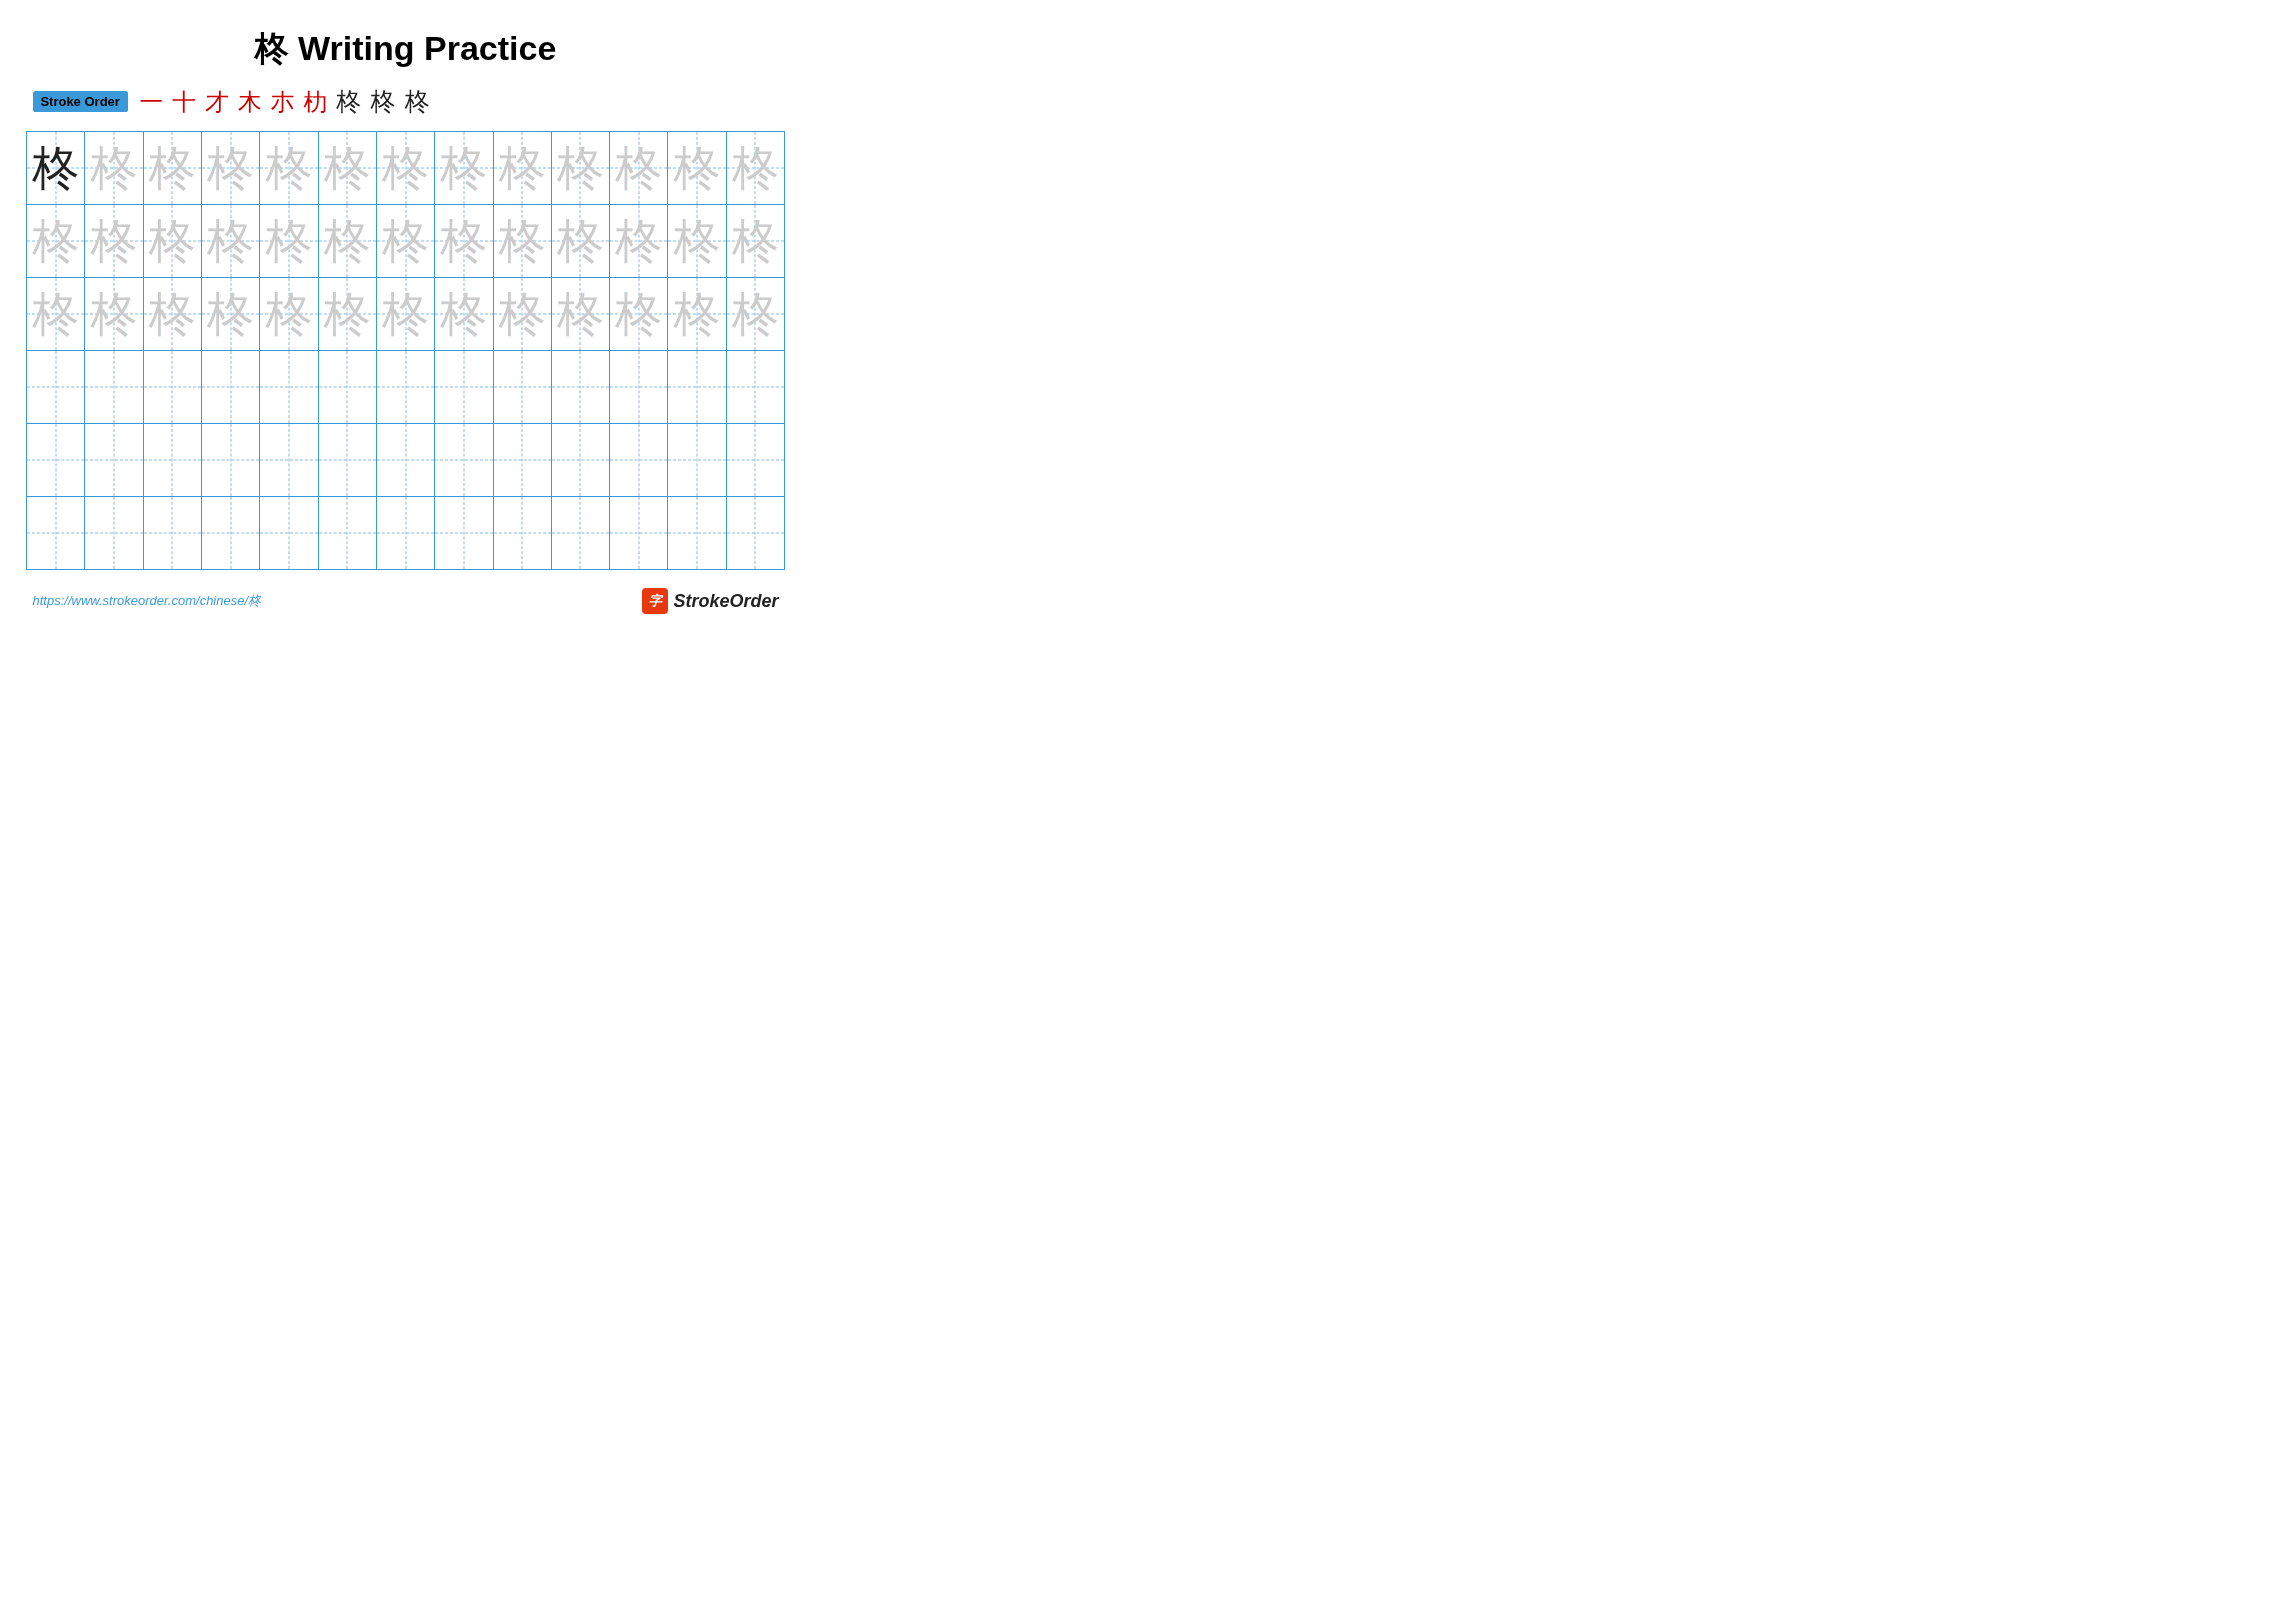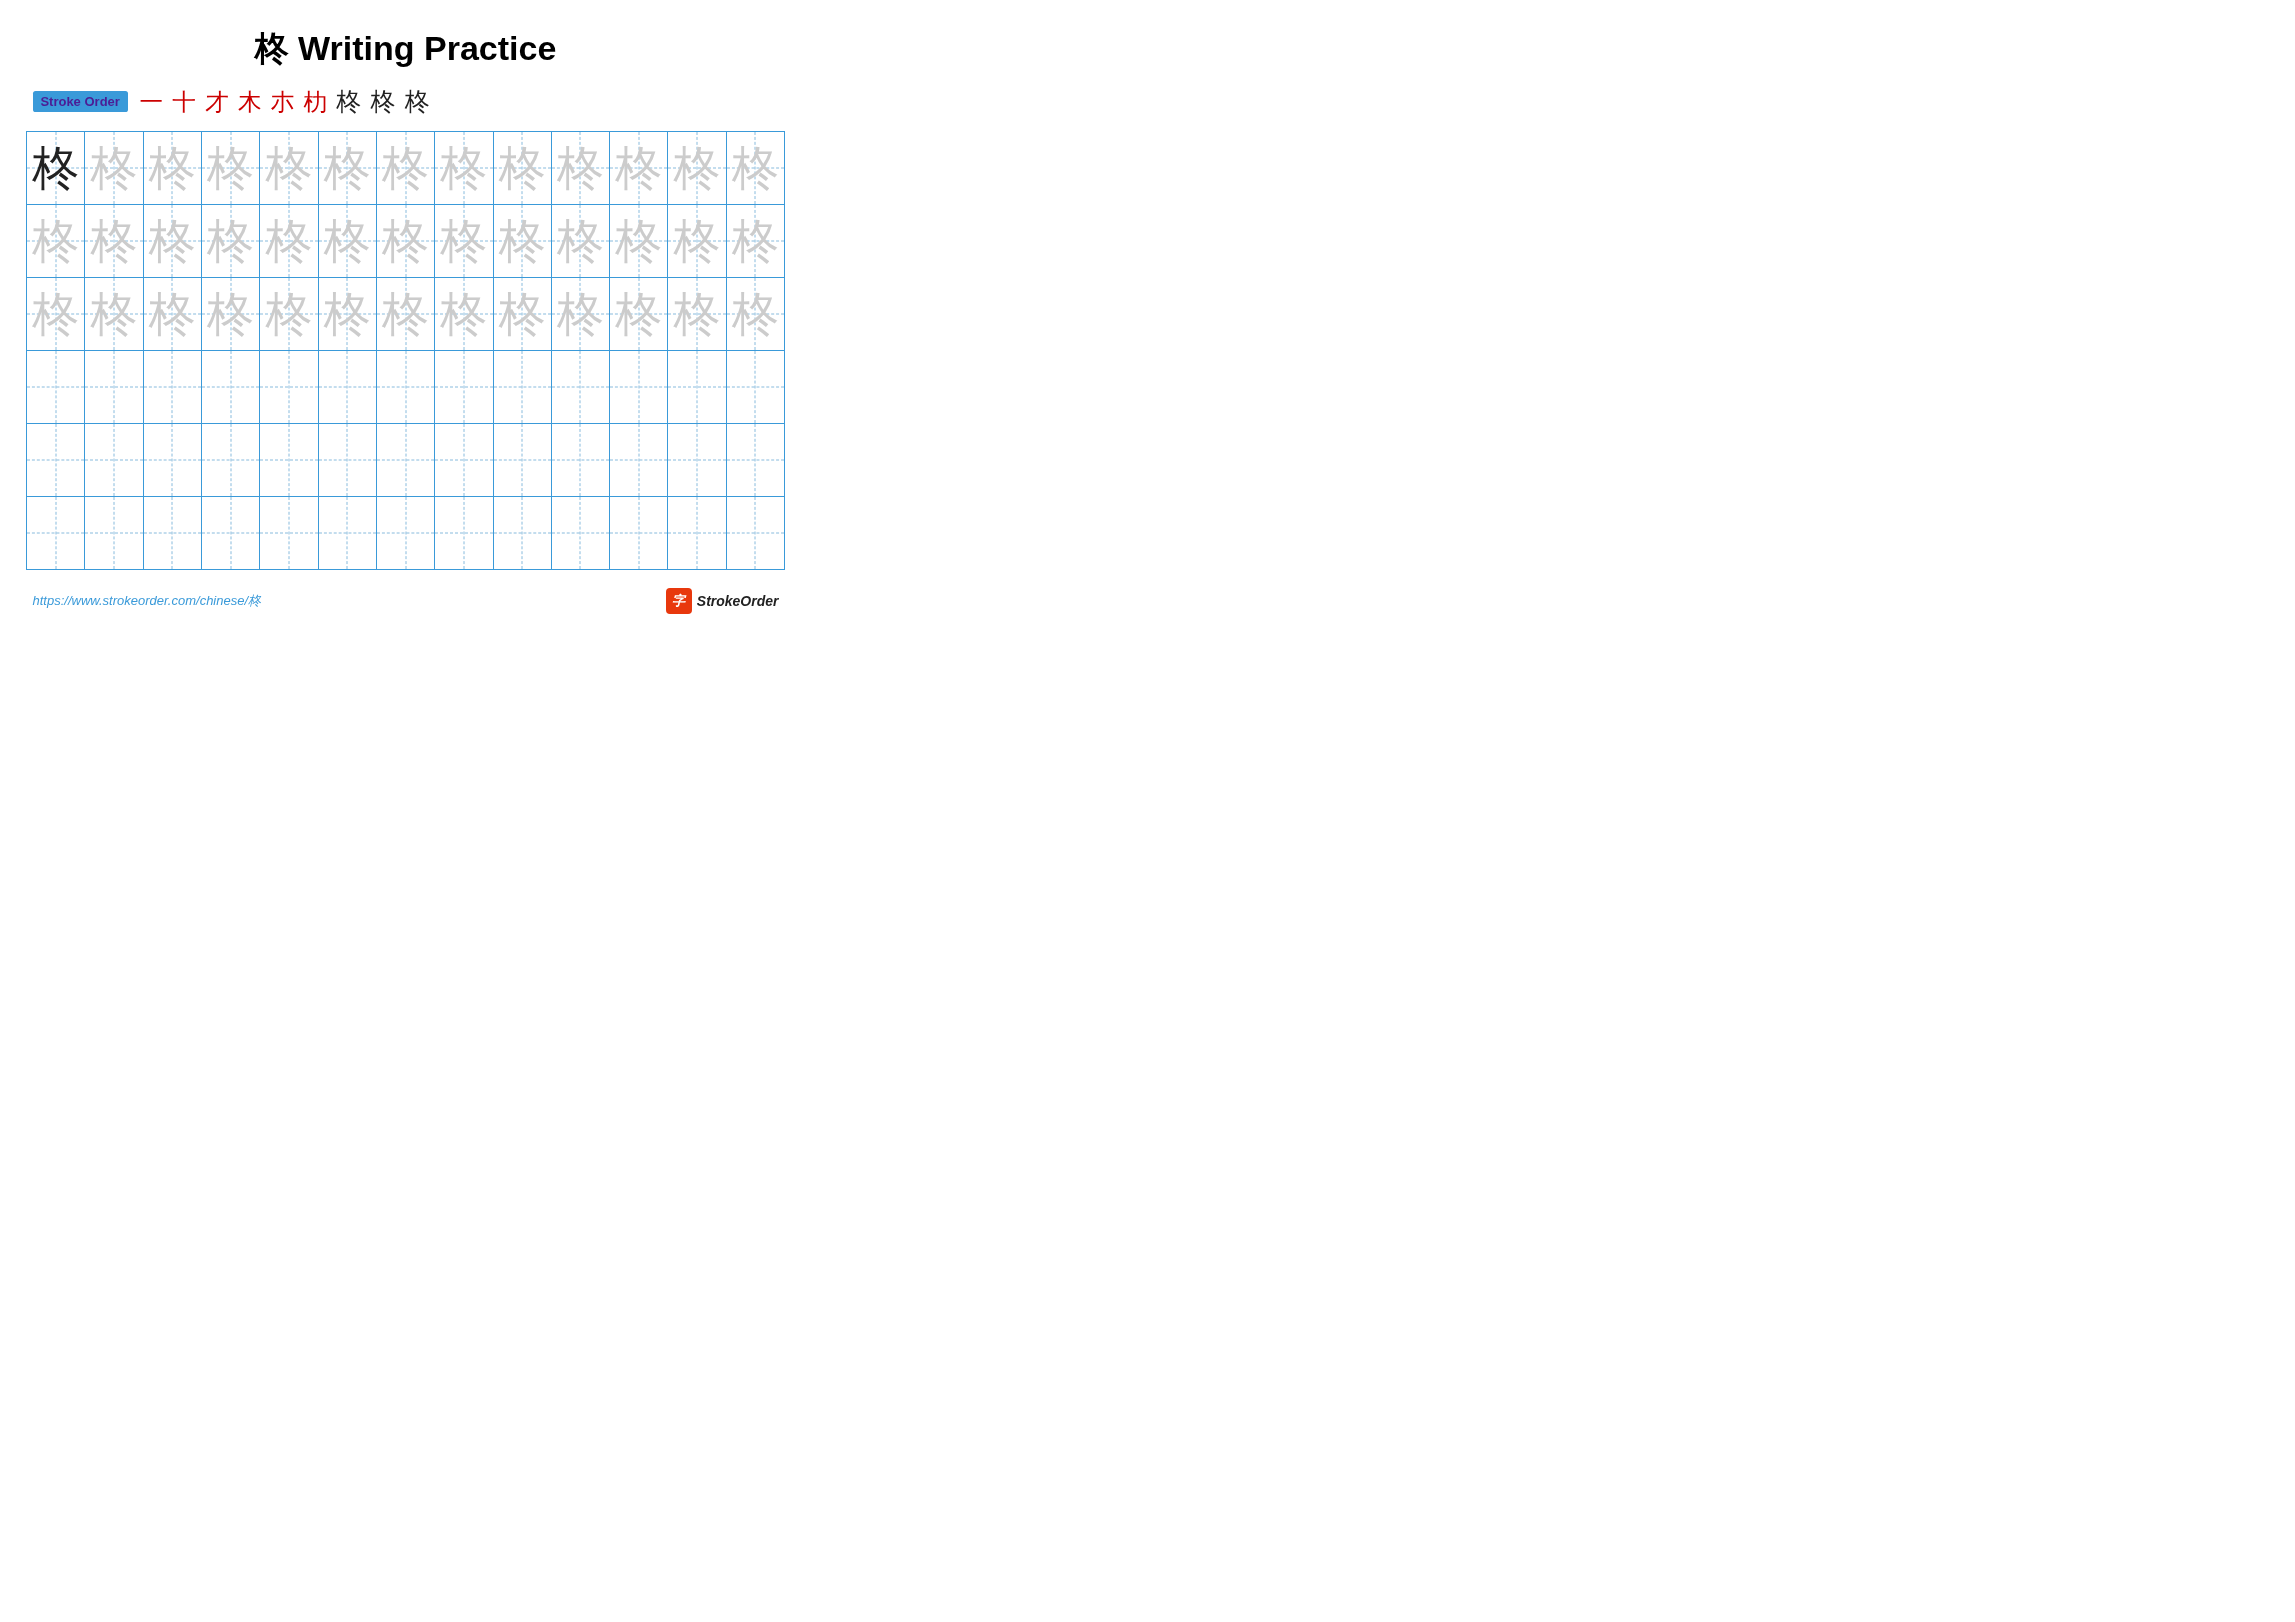--- a/index.html
+++ b/index.html
@@ -26,21 +26,21 @@
       display: flex;
       align-items: center;
       gap: 11.8px;
       margin-bottom: 13px;
       font-size: 23.6px;
       padding-left: 6.5px;
     }
 
     .stroke-order-badge {
       background: #3a9ad9;
-      color: #4c1d95;
+      color: #000000;
       font-size: 13px;
       font-weight: bold;
       padding: 3.3px 7.9px;
       border-radius: 2.6px;
       white-space: nowrap;
     }
 
     .stroke-chars {
       display: flex;
       align-items: center;
@@ -156,21 +156,21 @@
       width: 26px;
       height: 26px;
       border-radius: 3.9px;
       display: flex;
       align-items: center;
       justify-content: center;
       font-family: serif;
     }
 
     .footer-logo-text {
-      font-size: 14px;
+      font-size: 18px;
       font-weight: bold;
       color: #222;
     }
   </style>
 </head>
 <body>
 
 <h1 class="page-title">
   <span>柊</span><span> Writing Practice</span>
 </h1>

